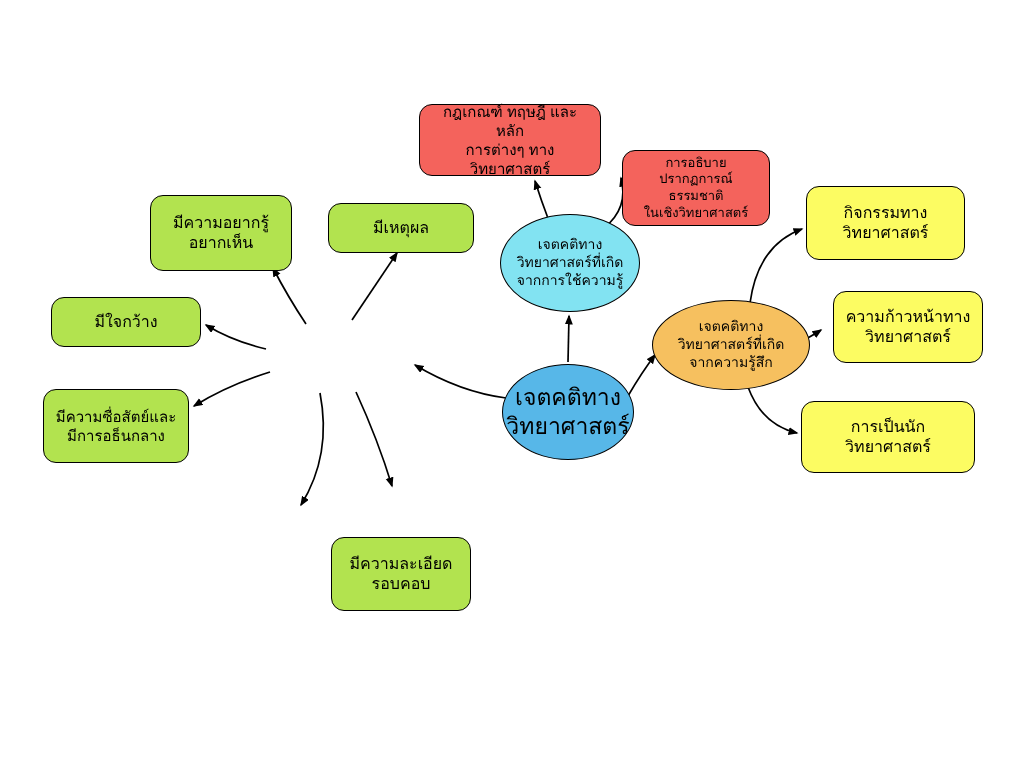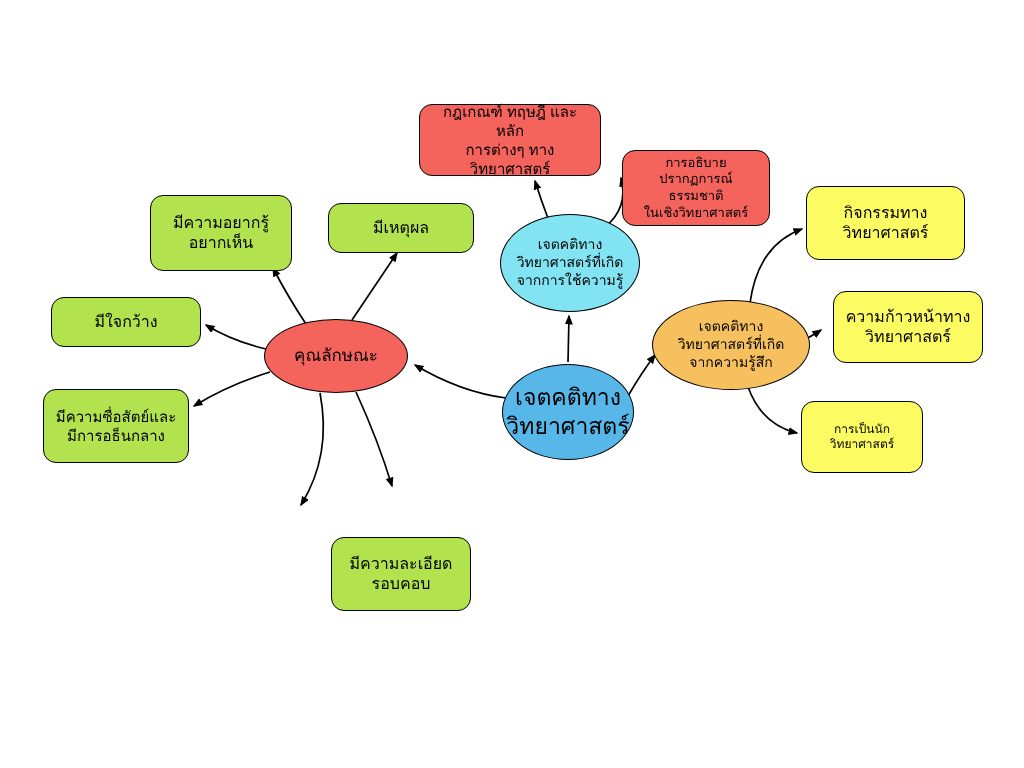--- a/index.html
+++ b/index.html
@@ -52,21 +52,21 @@
   .c-green  { background: #b2e34f; }
 
   
   #n-central    { left: 502px; top: 364px; width: 132px; height: 96px; font-size: 23px; }
   #n-knowledge  { left: 500px; top: 214px; width: 140px; height: 98px; font-size: 14px; }
   #n-rules      { left: 419px; top: 104px; width: 182px; height: 72px; font-size: 15px; }
   #n-explain    { left: 622px; top: 150px; width: 148px; height: 76px; font-size: 13px; }
   #n-feeling    { left: 652px; top: 300px; width: 158px; height: 90px; font-size: 14px; }
   #n-activity   { left: 806px; top: 186px; width: 159px; height: 74px; font-size: 16px; }
   #n-progress   { left: 824px; top: 291px; width: 150px; height: 72px; font-size: 16px; margin-left: 9px; }
-  #n-scientist  { left: 801px; top: 401px; width: 122px; height: 72px; font-size: 12px; }
+  #n-scientist  { left: 801px; top: 401px; width: 174px; height: 72px; font-size: 16px; }
   #n-traits     { left: 264px; top: 319px; width: 144px; height: 74px; font-size: 17px; }
   #n-curiosity  { left: 134px; top: 195px; width: 142px; height: 76px; font-size: 16px; margin-left: 16px; }
   #n-rational   { left: 328px; top: 203px; width: 146px; height: 50px; font-size: 16px; }
   #n-open       { left: 51px;  top: 289px; width: 150px; height: 50px; font-size: 16px; margin-top: 8px; }
   #n-honesty    { left: 43px;  top: 389px; width: 146px; height: 74px; font-size: 15px; }
   #n-persevere  { left: 158px; top: 481px; width: 140px; height: 70px; font-size: 16px; }
   #n-careful    { left: 331px; top: 489px; width: 140px; height: 74px; font-size: 16px; margin-top: 48px; }
 </style>
 </head>
 <body>
@@ -116,21 +116,20 @@
 
   <div id="n-activity" class="node rounded c-yellow">กิจกรรมทาง
 วิทยาศาสตร์</div>
 
   <div id="n-progress" class="node rounded c-yellow">ความก้าวหน้าทาง
 วิทยาศาสตร์</div>
 
   <div id="n-scientist" class="node rounded c-yellow">การเป็นนัก
 วิทยาศาสตร์</div>
 
-  <div id="n-traits" class="node ellipse c-red">คุณลักษณะ</div>
 
   <div id="n-curiosity" class="node rounded c-green">มีความอยากรู้
 อยากเห็น</div>
 
   <div id="n-rational" class="node rounded c-green">มีเหตุผล</div>
 
   <div id="n-open" class="node rounded c-green">มีใจกว้าง</div>
 
   <div id="n-honesty" class="node rounded c-green">มีความซื่อสัตย์และ
 มีการอธ็นกลาง</div>

